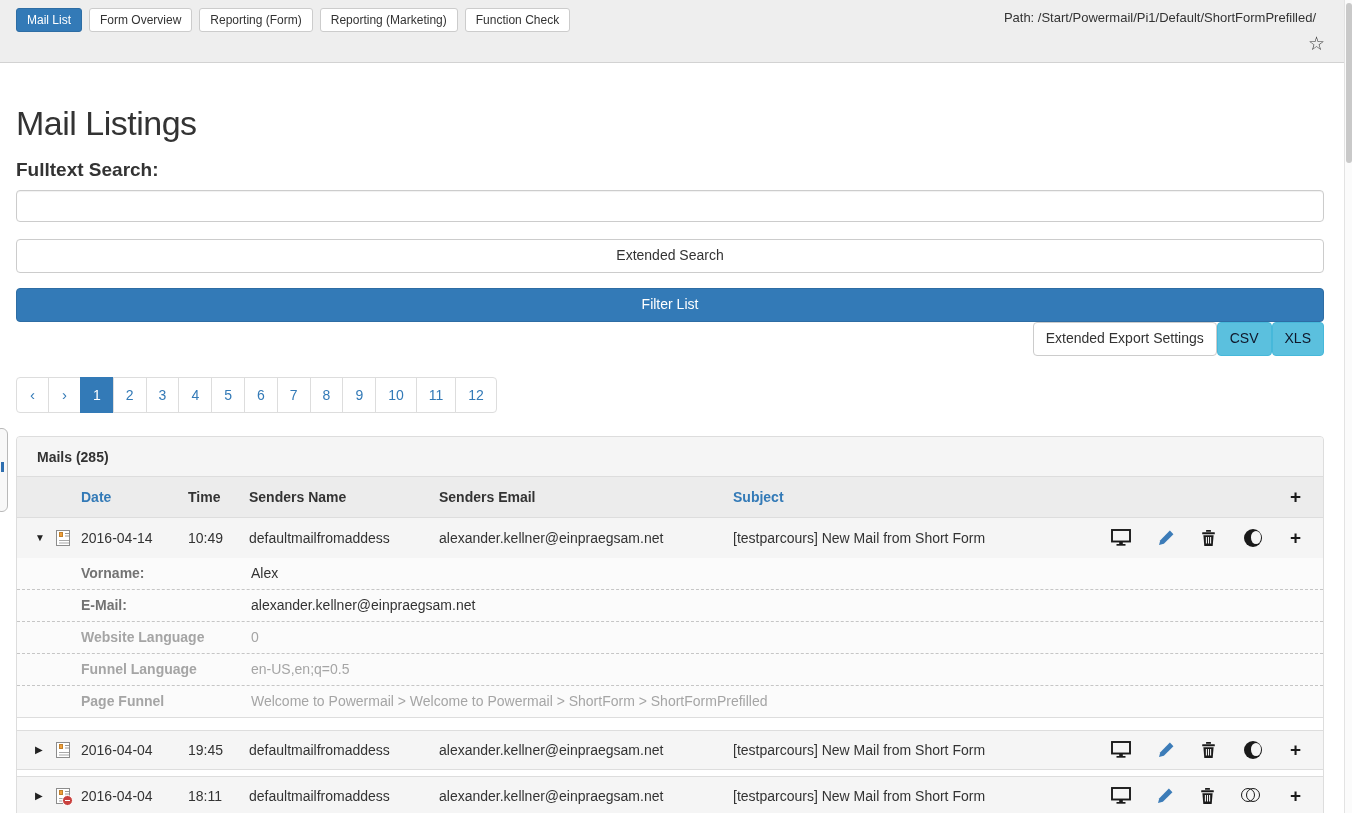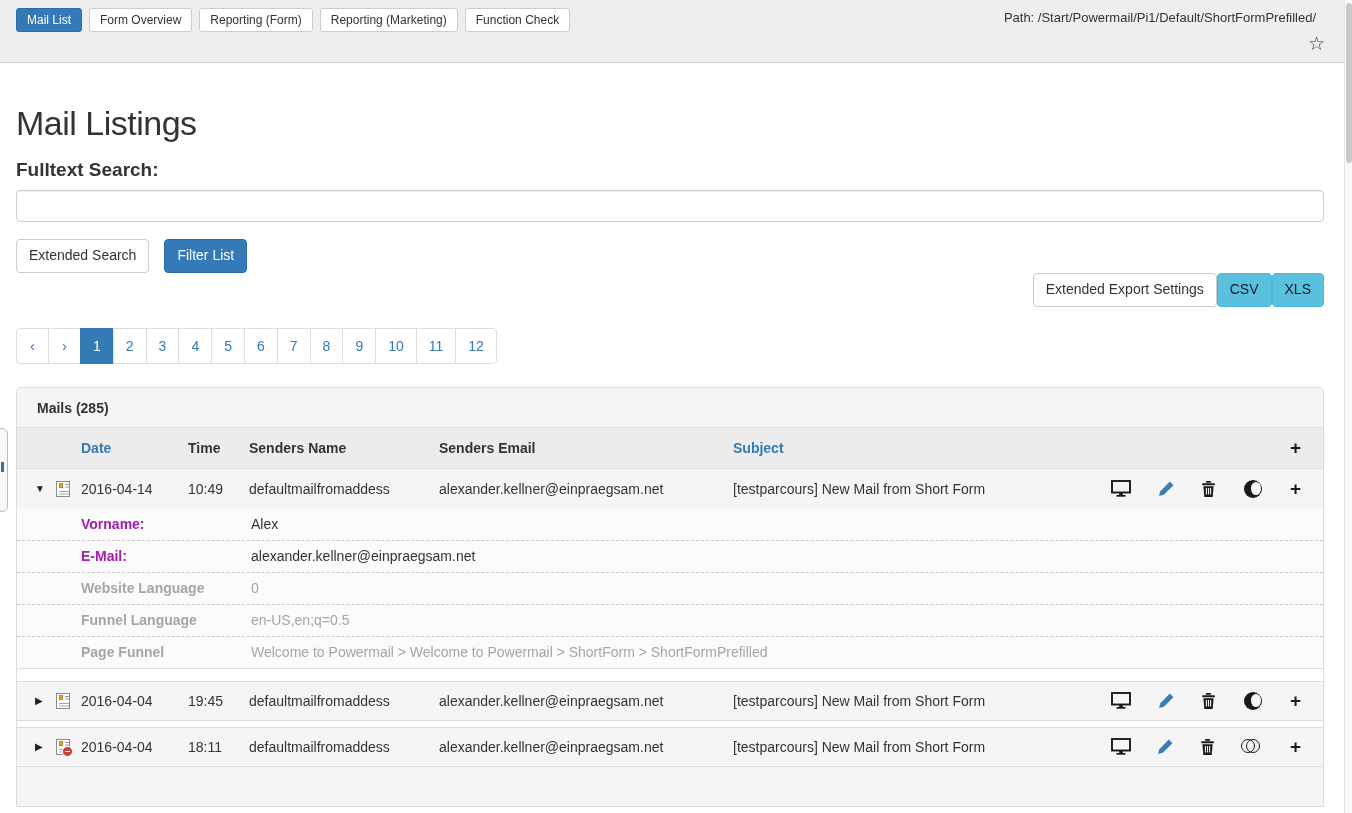--- a/index.html
+++ b/index.html
@@ -20,21 +20,21 @@
   h1 { font-size:34px; font-weight:400; color:#333; margin:41px 0 16px; letter-spacing:-0.5px; }
   .search-label { display:block; font-size:19px; font-weight:bold; margin-bottom:9px; }
   .search-input { width:100%; height:32px; border:1px solid #ccc; border-radius:4px;
     padding:0 12px; font-size:14px; box-shadow:inset 0 1px 1px rgba(0,0,0,.06); outline:none; }
 
   .btn { display:inline-block; font-size:14px; line-height:1.42; padding:6px 12px; border-radius:4px;
     border:1px solid #ccc; background:#fff; color:#333; cursor:pointer; }
   .btn-primary { background:#337ab7; border-color:#2e6da4; color:#fff; }
   .btn-info { background:#5bc0de; border-color:#46b8da; color:#0f172a; }
 
-  .filter-row { margin-top:17px; display:flex; gap:15px; }
+  .filter-row { margin-top:17px; display:flex; gap:15px;flex-direction:column; }
   .export-row { margin-top:0; display:flex; justify-content:flex-end; }
 
   
   .pagination { margin-top:21px; display:inline-flex; }
   .page-item { min-width:33px; height:36px; display:flex; align-items:center; justify-content:center;
     padding:0 12px; font-size:14px; color:#337ab7; background:#fff; border:1px solid #ddd;
     margin-left:-1px; cursor:pointer; }
   .page-item:first-child { margin-left:0; border-top-left-radius:4px; border-bottom-left-radius:4px; }
   .page-item:last-child { border-top-right-radius:4px; border-bottom-right-radius:4px; }
   .page-item.active { background:#337ab7; border-color:#337ab7; color:#fff; }
@@ -77,21 +77,21 @@
   .tgl-on b  { position:absolute; left:7px; top:2.4px; width:10.5px; height:13.2px; border-radius:50%; background:#f5f5f5; }
   .tgl-off { position:relative; width:21px; height:17px; }
   .tgl-off em, .tgl-off b { position:absolute; top:0.5px; width:14px; height:14px; border:1.6px solid #1a1a1a;
     border-radius:50%; background:transparent; }
   .tgl-off em { left:0; } .tgl-off b { left:5px; }
 
   
   .detail-row { display:flex; align-items:center; height:32px; padding-left:64px; background:#fbfbfb;
     border-bottom:1px dashed #c6c6c6; font-size:14px; }
   .detail-row.last { border-bottom:1px solid #ddd; }
-  .detail-label { width:170px; font-weight:bold; color:#a21caf; }
+  .detail-label { width:170px; font-weight:bold; color:#737373; }
   .detail-value { flex:1; color:#333; }
   .detail-row.muted .detail-label, .detail-row.muted .detail-value { color:#a5a5a5; }
 
   .spacer-lg { height:12px; background:#fff; }
   .spacer-sm { height:6px; background:#fff; }
 
   
   .left-flyout { position:fixed; left:-5px; top:428px; width:13px; height:84px; background:#f8f8f8;
     border:1px solid #b9b9b9; border-radius:6px; cursor:pointer; }
   .left-flyout::after { content:""; position:absolute; left:5px; top:33px; width:3px; height:10px; background:#2f6fb0; }

